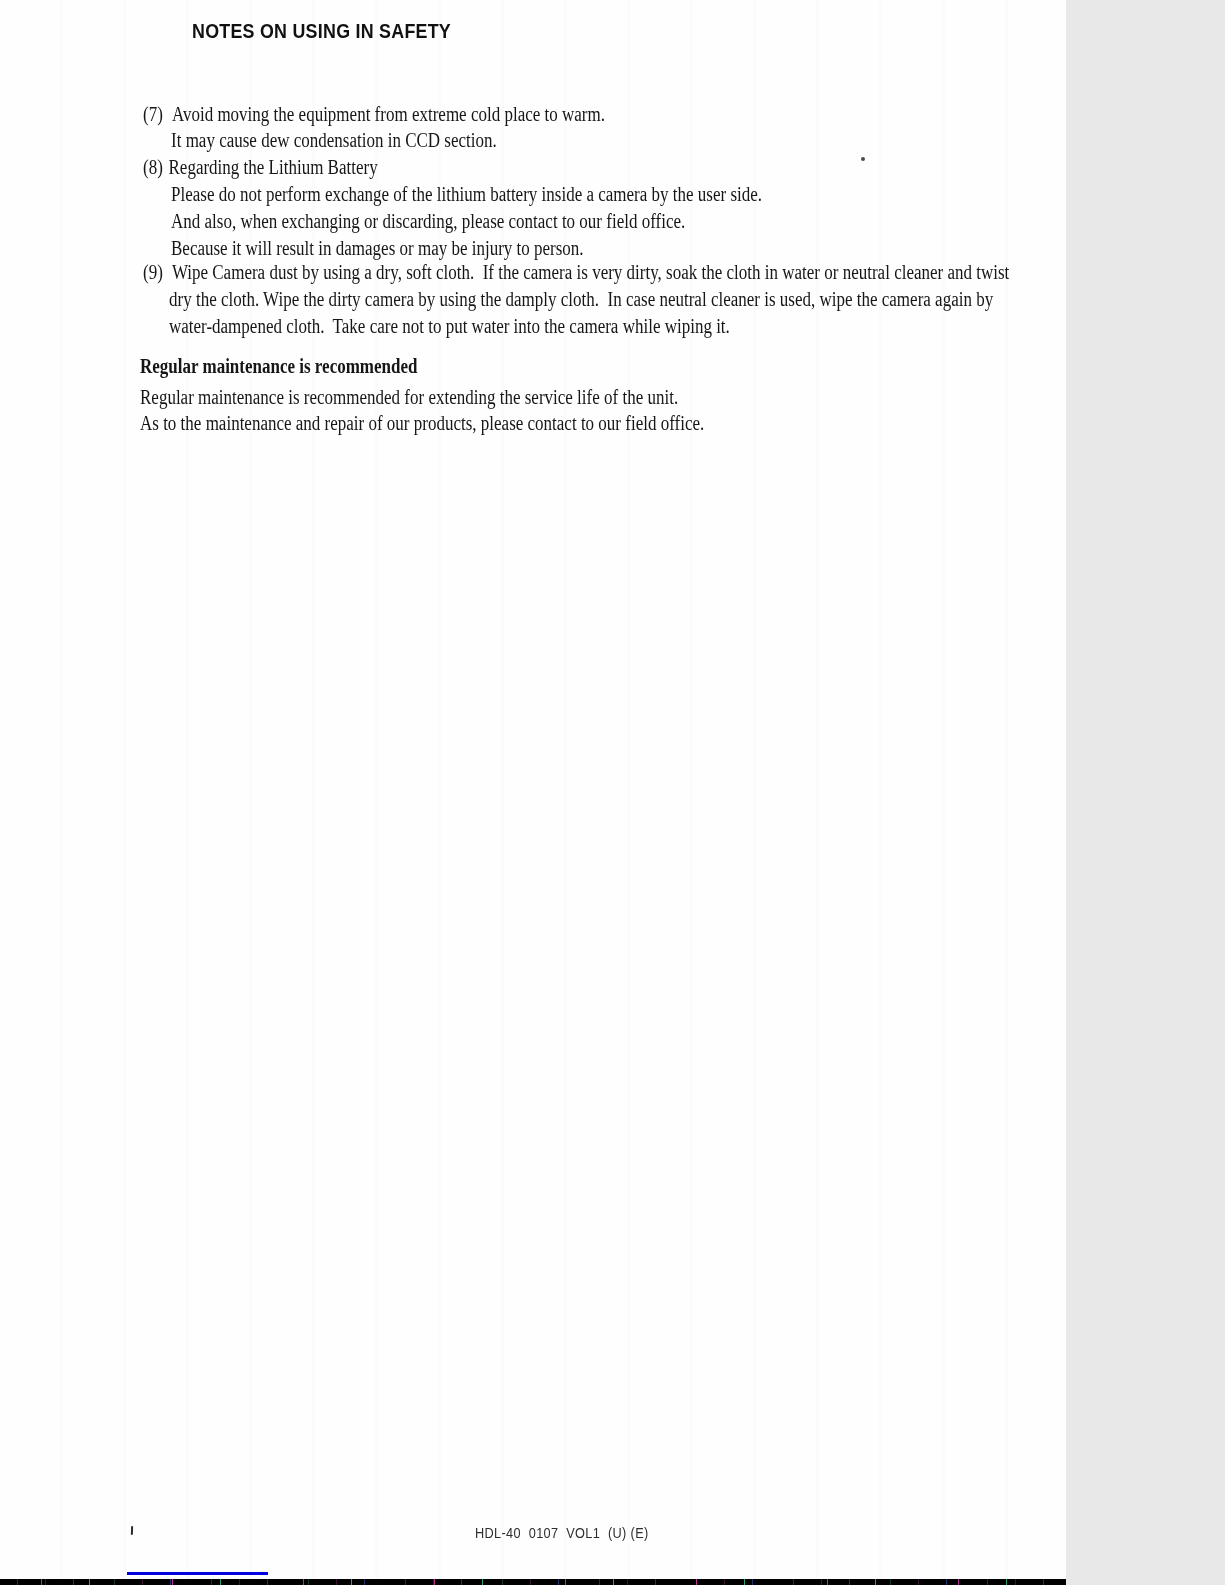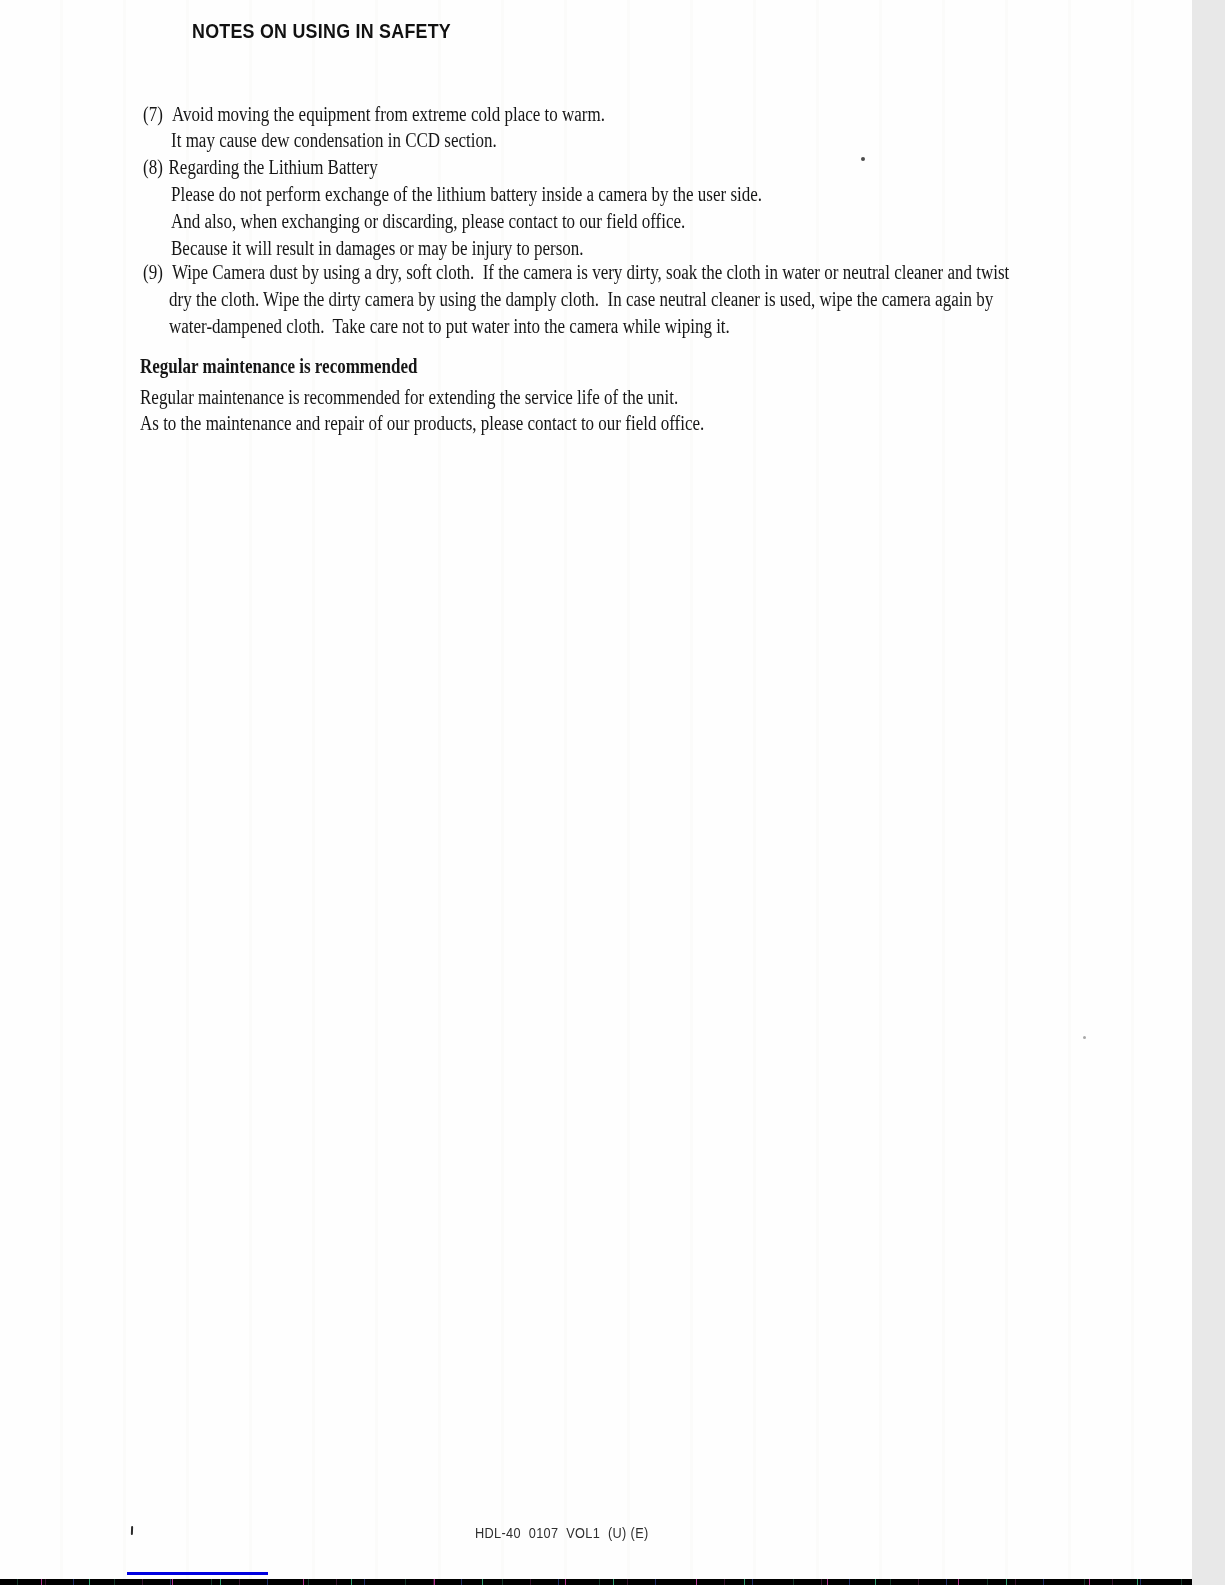--- a/index.html
+++ b/index.html
@@ -1,19 +1,19 @@
 <!DOCTYPE html>
 <html><head>
 <meta charset="utf-8">
 <style>
   html,body{margin:0;padding:0;}
   body{background:#e8e8e8;}
   .page{
     position:relative;
-    width:1192px;height:1585px;
+    width:1066px;height:1585px;
     background:#fefefe;
     background-image:repeating-linear-gradient(90deg,#fefefe 0 60px,#fbfbfa 60px 63px);
     overflow:hidden;
     font-family:"Liberation Serif","DejaVu Serif",serif;
     color:#161616;
   }
   
   .tl{
     position:absolute;
     white-space:pre;

